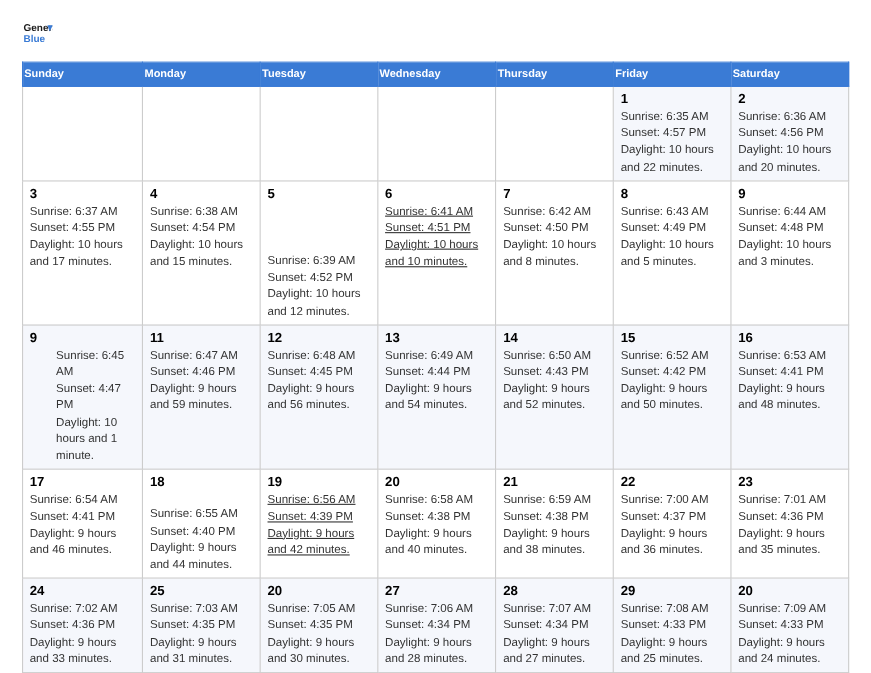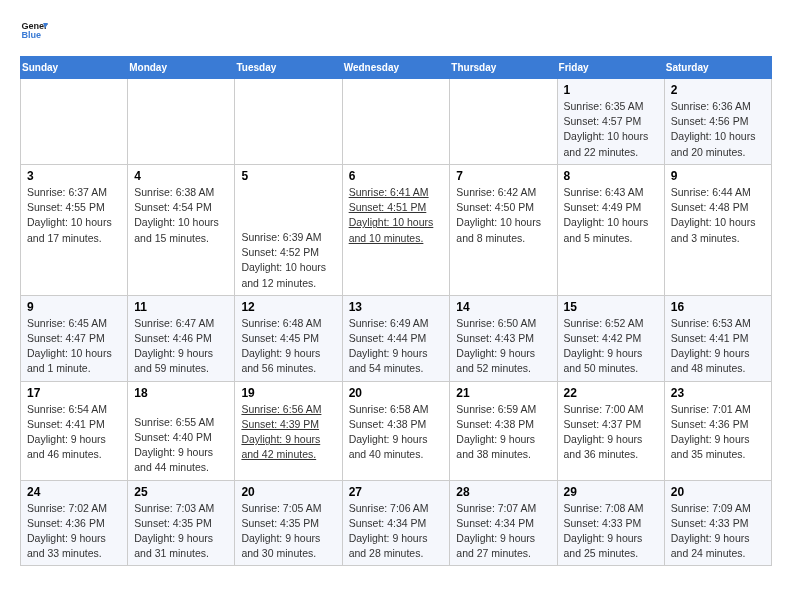--- a/index.html
+++ b/index.html
@@ -177,21 +177,21 @@
           <td>
             <span class="day-num">9</span>
             <div class="day-info" style="white-space: pre-line;">Sunrise: 6:44 AM
 Sunset: 4:48 PM
 Daylight: 10 hours and 3 minutes.</div>
           </td>
         </tr>
         <tr>
           <td>
             <span class="day-num">9</span>
-            <div class="day-info" style="white-space: pre-line;">Sunrise: 6:45 AM
+            <div class="day-info" style="white-space: pre-line; margin-left: 24px;">Sunrise: 6:45 AM
 Sunset: 4:47 PM
 Daylight: 10 hours and 1 minute.</div>
           </td>
           <td>
             <span class="day-num">11</span>
             <div class="day-info" style="white-space: pre-line;">Sunrise: 6:47 AM
 Sunset: 4:46 PM
 Daylight: 9 hours and 59 minutes.</div>
           </td>
           <td>

